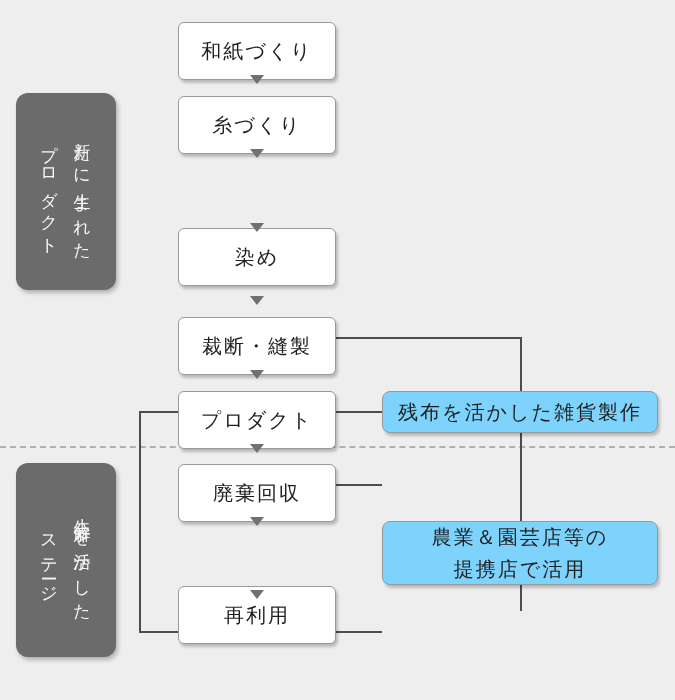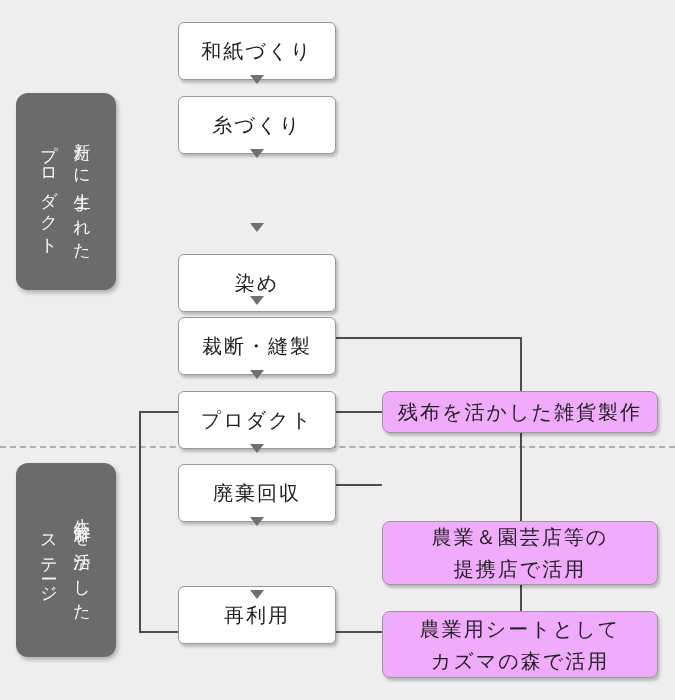--- a/index.html
+++ b/index.html
@@ -60,29 +60,29 @@
     align-items: center;
     justify-content: center;
     font-size: 20px;
     letter-spacing: 2px;
     color: #1f1f1f;
     z-index: 2;
     box-sizing: border-box;
     white-space: nowrap;
   }
   .f0 { top: 22px; }  .f1 { top: 96px; }  .f2 { top: 170px; }
-  .f3 { top: 254px; text-align: center; } .f4 { top: 317px; } .f5 { top: 391px; }
+  .f3 { top: 228px; text-align: center; } .f4 { top: 317px; } .f5 { top: 391px; }
   .f6 { top: 464px; } .f7 { top: 538px; margin-top: 48px; } .f8 { top: 611px; }
 
   
   .sbox {
     position: absolute;
     left: 382px;
     width: 276px;
-    background: #f0abfc;
+    background: #7dd3fc;
     border: 1px solid #999999;
     border-radius: 8px;
     box-shadow: 2px 3px 3px rgba(0,0,0,0.22);
     display: flex;
     flex-direction: column;
     align-items: center;
     justify-content: center;
     font-size: 20px;
     letter-spacing: 2px;
     line-height: 32px;
@@ -179,18 +179,14 @@
     <span>再利用</span>
   </div>
 
   <div class="sbox s0">
     <span>残布を活かした雑貨製作</span>
   </div>
   <div class="sbox s2">
     <span>農業＆園芸店等の</span>
     <span>提携店で活用</span>
   </div>
-  <div class="sbox s3">
-    <span>農業用シートとして</span>
-    <span>カズマの森で活用</span>
-  </div>
 
 </div>
 
 </body></html>

